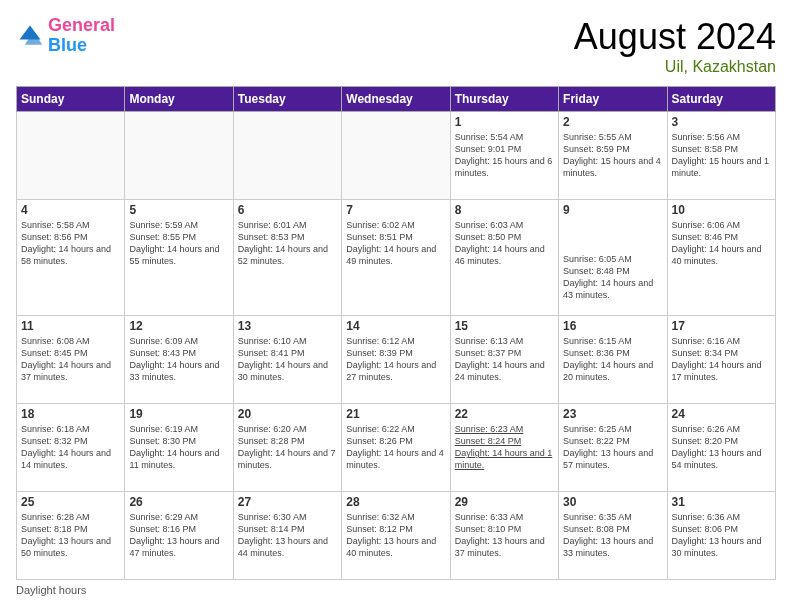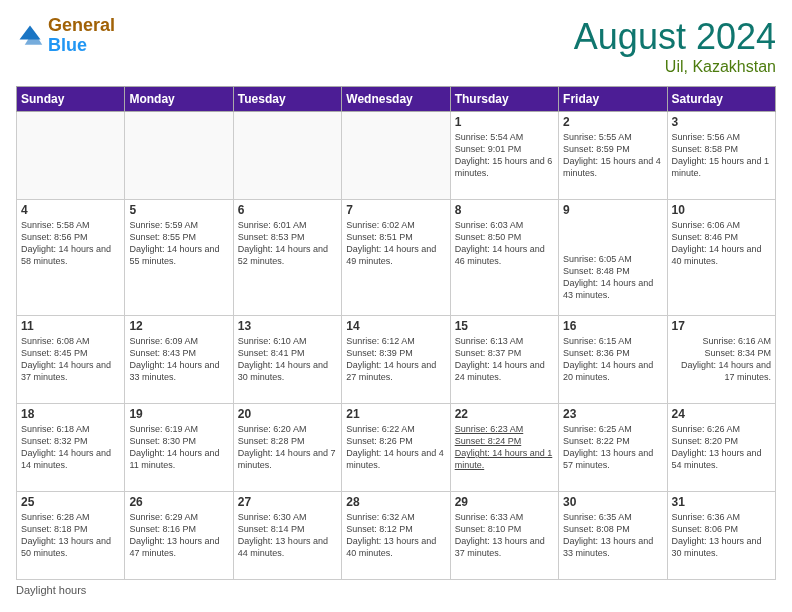--- a/index.html
+++ b/index.html
@@ -29,39 +29,39 @@
       gap: 4px;
     }
     .logo-text {
       display: flex;
       flex-direction: column;
       line-height: 1.1;
     }
     .logo-general {
       font-size: 18px;
       font-weight: bold;
-      color: #a16207;
+      color: #ec4899;
       text-align: right;
     }
     .logo-blue {
       font-size: 18px;
       font-weight: bold;
       color: #2196F3;
     }
     .logo-icon {
       width: 28px;
       height: 28px;
     }
     .title-block {
       text-align: right;
     }
     .month-title {
       font-size: 36px;
       font-weight: normal;
-      color: #0f766e;
+      color: #000000;
     }
     .location-title {
       font-size: 16px;
       color: #4d7c0f;
     }
     .calendar {
       flex: 1;
       border: 1px solid #ccc;
       border-collapse: collapse;
       width: 100%;
@@ -241,21 +241,21 @@
 Daylight: 14 hours and 24 minutes.</div>
           </td>
           <td>
             <span class="day-num">16</span>
             <div class="day-info" style="white-space: pre-line;">Sunrise: 6:15 AM
 Sunset: 8:36 PM
 Daylight: 14 hours and 20 minutes.</div>
           </td>
           <td>
             <span class="day-num">17</span>
-            <div class="day-info" style="white-space: pre-line; text-align: right;">Sunrise: 6:16 AM
+            <div class="day-info" style="white-space: pre-line;">Sunrise: 6:16 AM
 Sunset: 8:34 PM
 Daylight: 14 hours and 17 minutes.</div>
           </td>
         </tr>
         <tr>
           <td>
             <span class="day-num">18</span>
             <div class="day-info" style="white-space: pre-line;">Sunrise: 6:18 AM
 Sunset: 8:32 PM
 Daylight: 14 hours and 14 minutes.</div>

